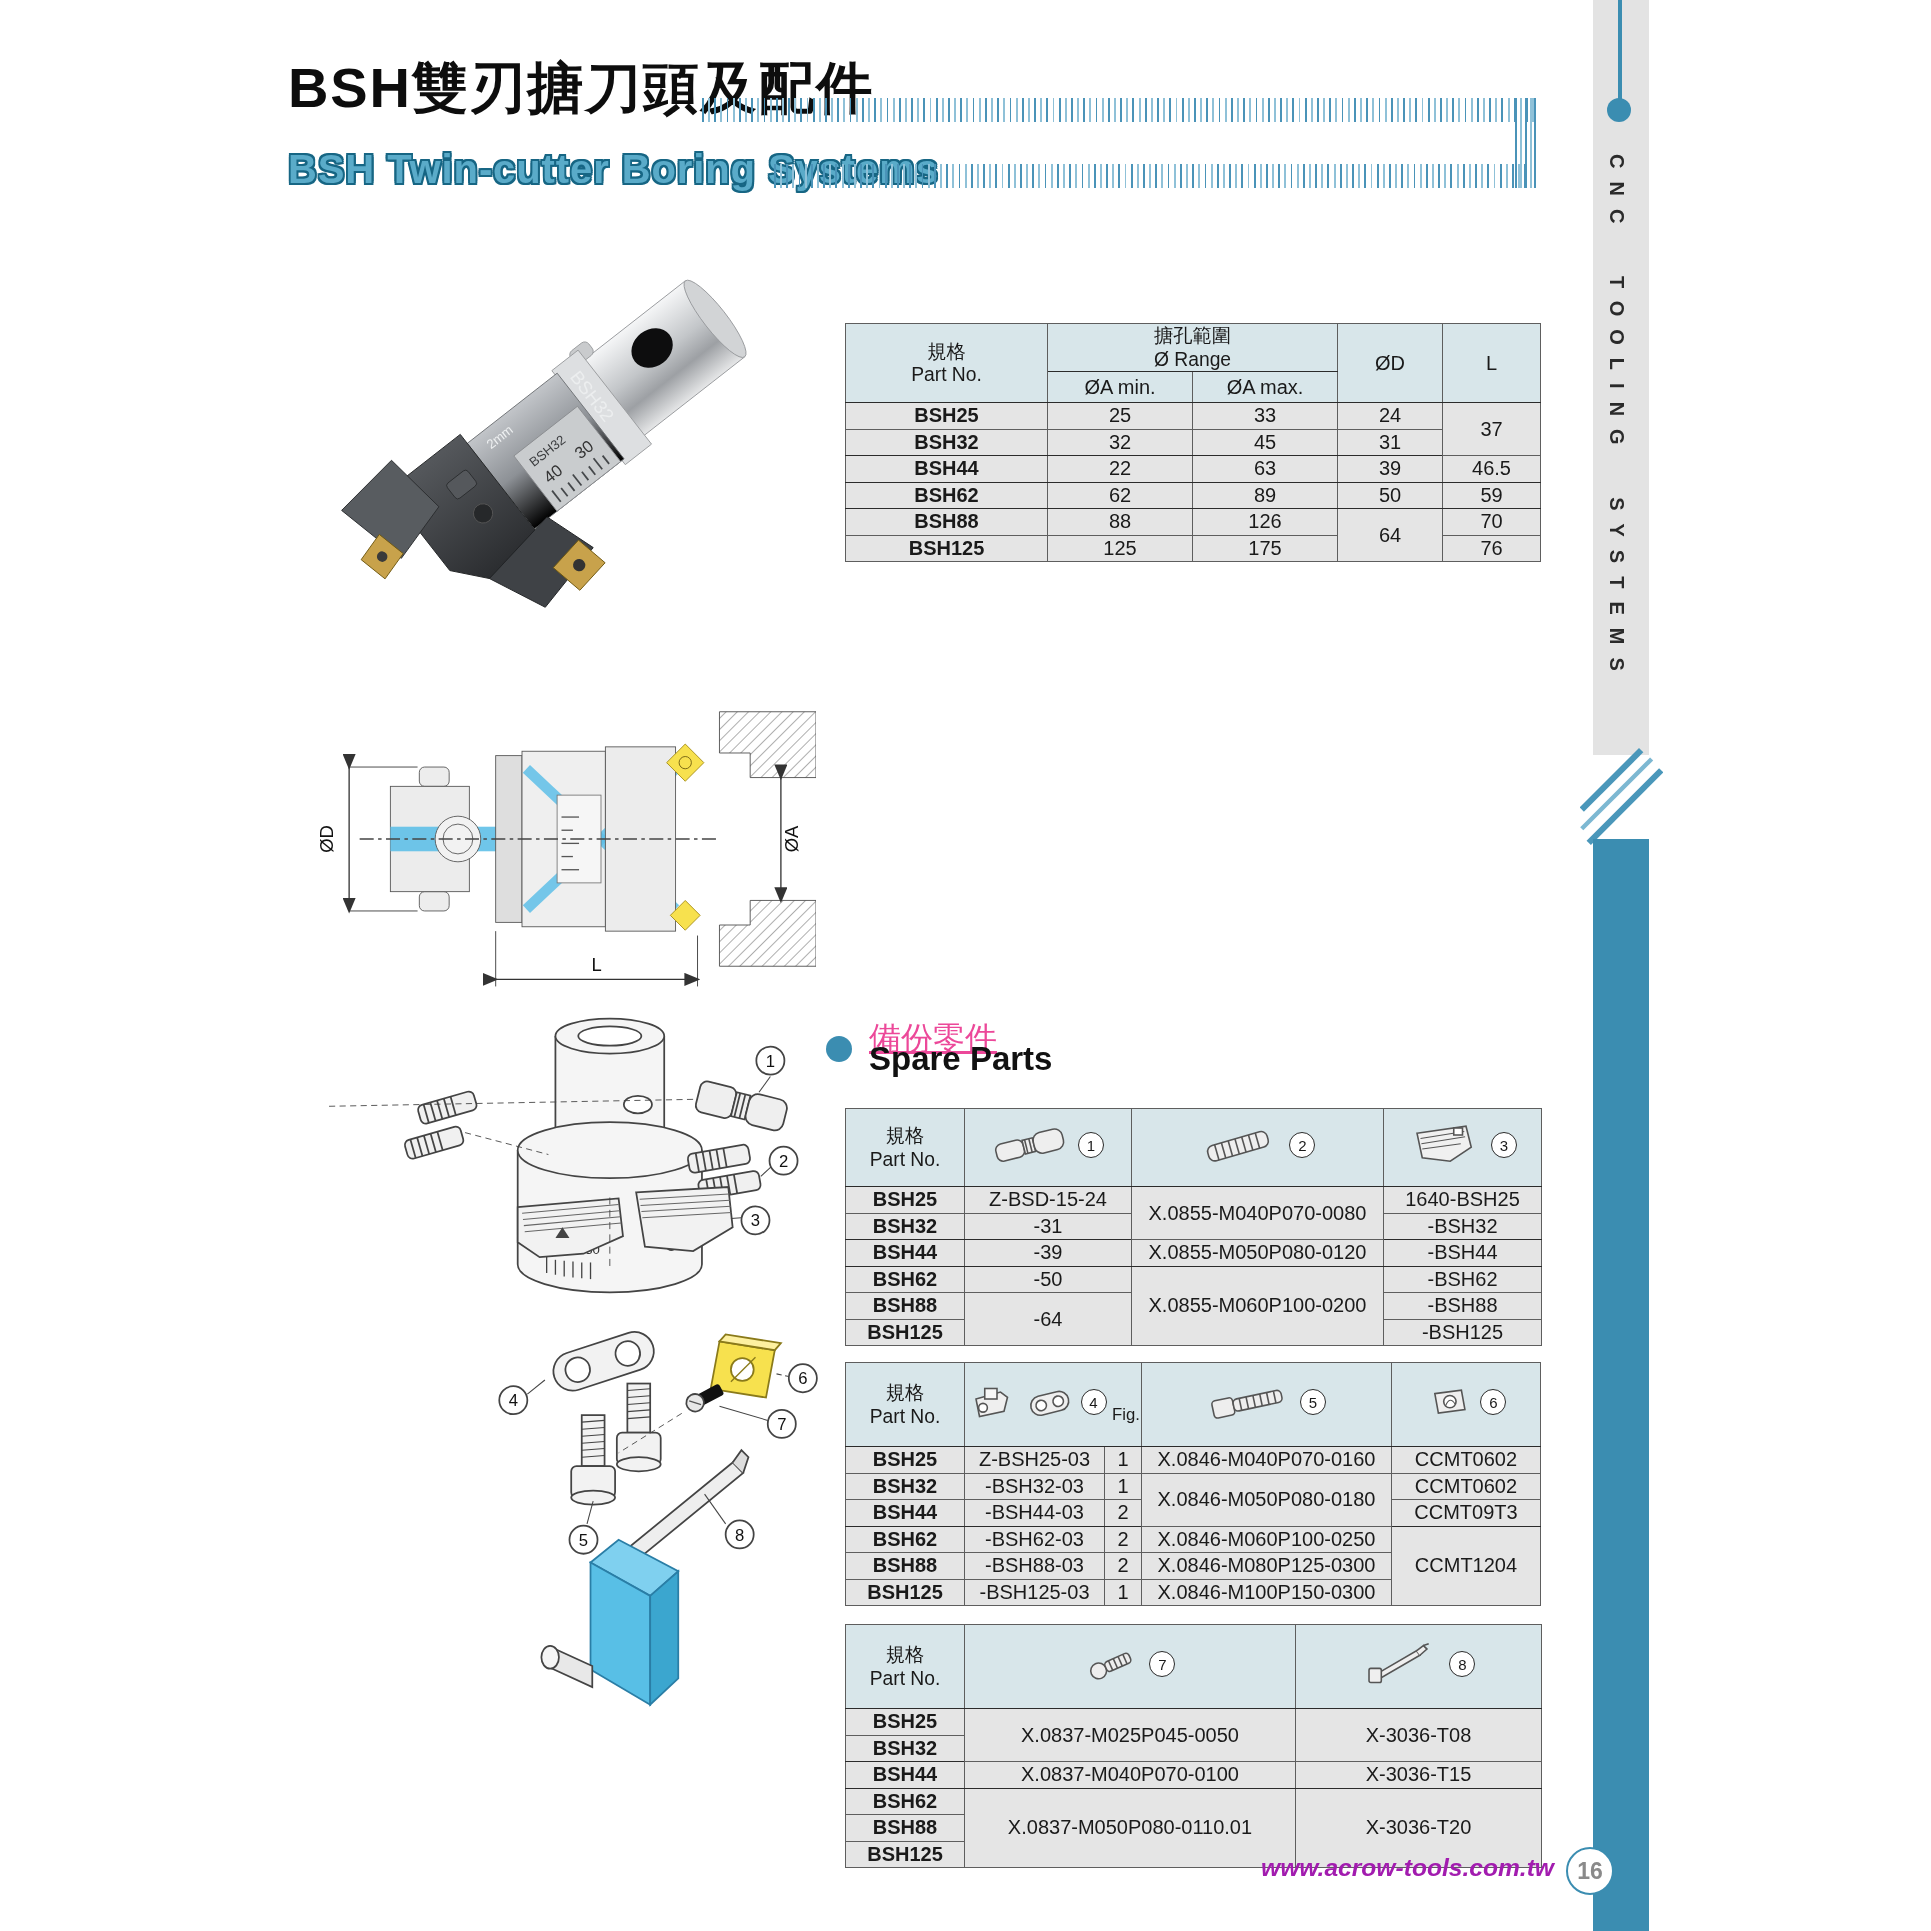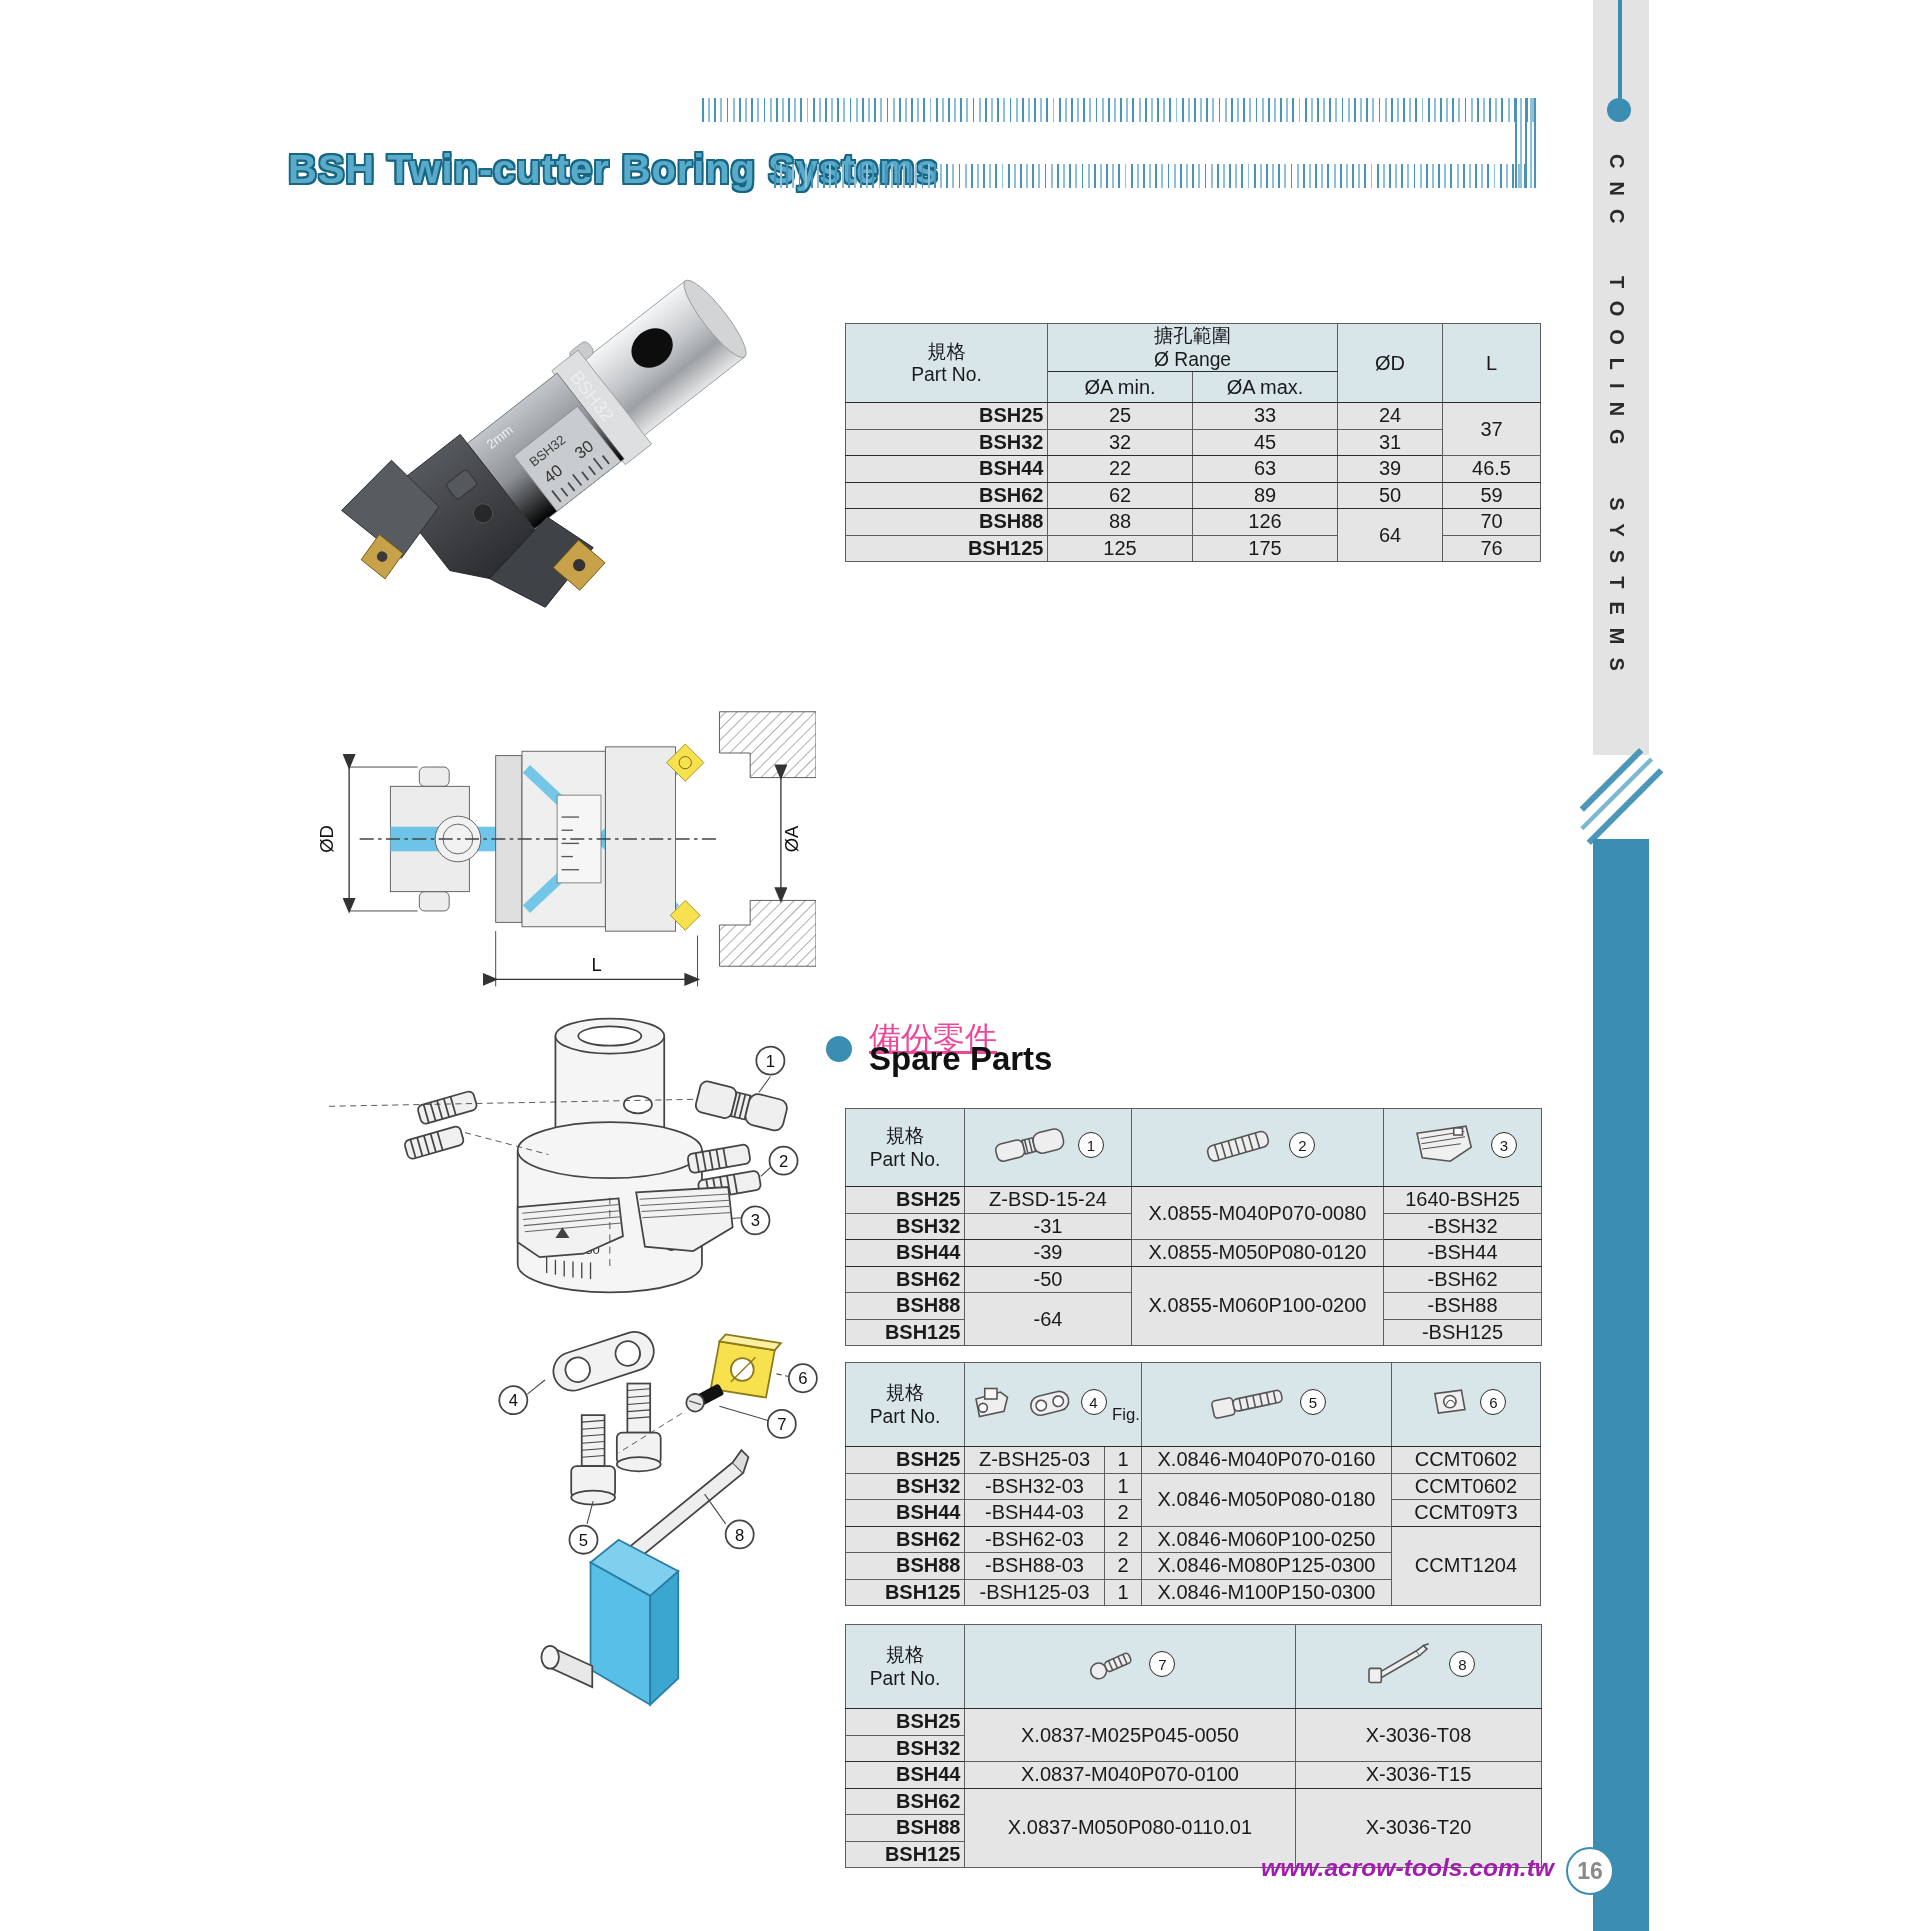--- a/index.html
+++ b/index.html
@@ -17,21 +17,21 @@
   .hatch2{left:774px;top:164px;width:762px;height:24px;}
   .hatchb{left:1515px;top:98px;width:23px;height:90px;
           background:repeating-linear-gradient(90deg,#4a93b8 0 1.8px,transparent 1.8px 5.3px,#8fc1d8 5.3px 7px,transparent 7px 9.7px);}
 
   
   table.ctable{border-collapse:collapse;table-layout:fixed;background:#e5e5e5;border:1.8px solid #2b2b2b;}
   .ctable th,.ctable td{border:0.9px solid #5e5e5e;text-align:center;vertical-align:middle;
       font-size:20px;padding:0 3.5px;overflow:hidden;white-space:nowrap;}
   .ctable thead th{background:#d8e6ea;font-weight:400;border-bottom:1.8px solid #2b2b2b;}
   .ctable td{height:25.5px;}
-  .ctable td.p{font-weight:700;text-align:right;}
+  .ctable td.p{font-weight:700;}
   .ctable tr.grp td{border-bottom:1.8px solid #2b2b2b;}
   .hdr2{line-height:1.22;font-size:19.3px;}
   .badge{display:inline-flex;width:24px;height:24px;border:1.8px solid #2b2b2b;border-radius:50%;
          align-items:center;justify-content:center;font-size:15px;font-weight:400;background:#fff;vertical-align:middle;}
   .iconwrap{display:inline-flex;align-items:center;gap:8.8px;justify-content:center;}
   .figlbl{font-size:16.7px;}
 
   
   .sp-bullet{left:826px;top:1036px;width:26px;height:26px;border-radius:50%;background:#3b8db1;}
   .sp-zh{left:869px;top:1017px;font-size:32px;font-weight:500;color:#ec4899;text-decoration:underline;}
@@ -51,20 +51,21 @@
   .f-circle{left:1566px;top:1847px;width:44px;height:44px;border-radius:50%;background:#fff;
             border:2.6px solid #3b8db1;display:flex;align-items:center;justify-content:center;
             font-size:23px;font-weight:700;color:#8a8a8a;z-index:5;text-align:center;}
   svg text{font-family:"Liberation Sans",sans-serif;}
 </style>
 </head>
 <body>
 
 <div id="page">
 
+  <div class="abs title-zh">BSH雙刃搪刀頭及配件</div>
   <div class="abs hatch hatch1"></div>
   <div class="abs title-en">BSH Twin-cutter Boring Systems</div>
   <div class="abs hatch hatch2"></div>
   <div class="abs hatchb"></div>
 
   <svg class="abs" style="left:312px;top:215px" width="535" height="413" viewBox="0 0 610 470">
     <defs>
       <linearGradient id="silv" x1="0" y1="0" x2="0" y2="1">
         <stop offset="0" stop-color="#f5f6f7"></stop>
           <stop offset="0.45" stop-color="#c3c6c9"></stop>

